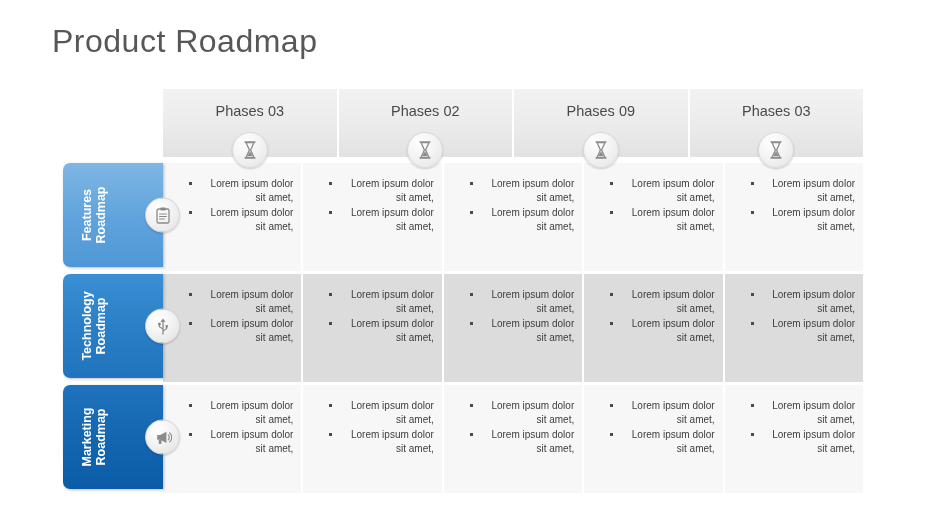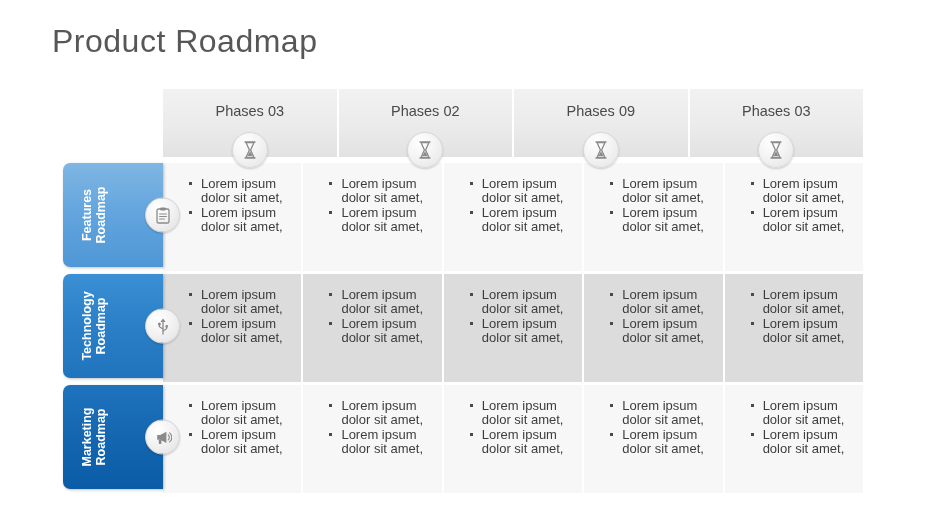--- a/index.html
+++ b/index.html
@@ -107,24 +107,25 @@
   .body-cell:last-child { border-right: none; }
 
   .bullet-list {
     margin: 0;
     padding: 0;
     list-style: none;
   }
   .bullet-list li {
     position: relative;
     padding-left: 12px;
-    font-size: 13px;
+    font-size: 10px;
     color: #3d3d3d;
     line-height: 13.5px;
     margin-bottom: 2px;
+    text-align: right;
   }
   .bullet-list li::before {
     content: "";
     position: absolute;
     left: 0;
     top: 5px;
     width: 3px;
     height: 3px;
     background: #4a4a4a;
   }

